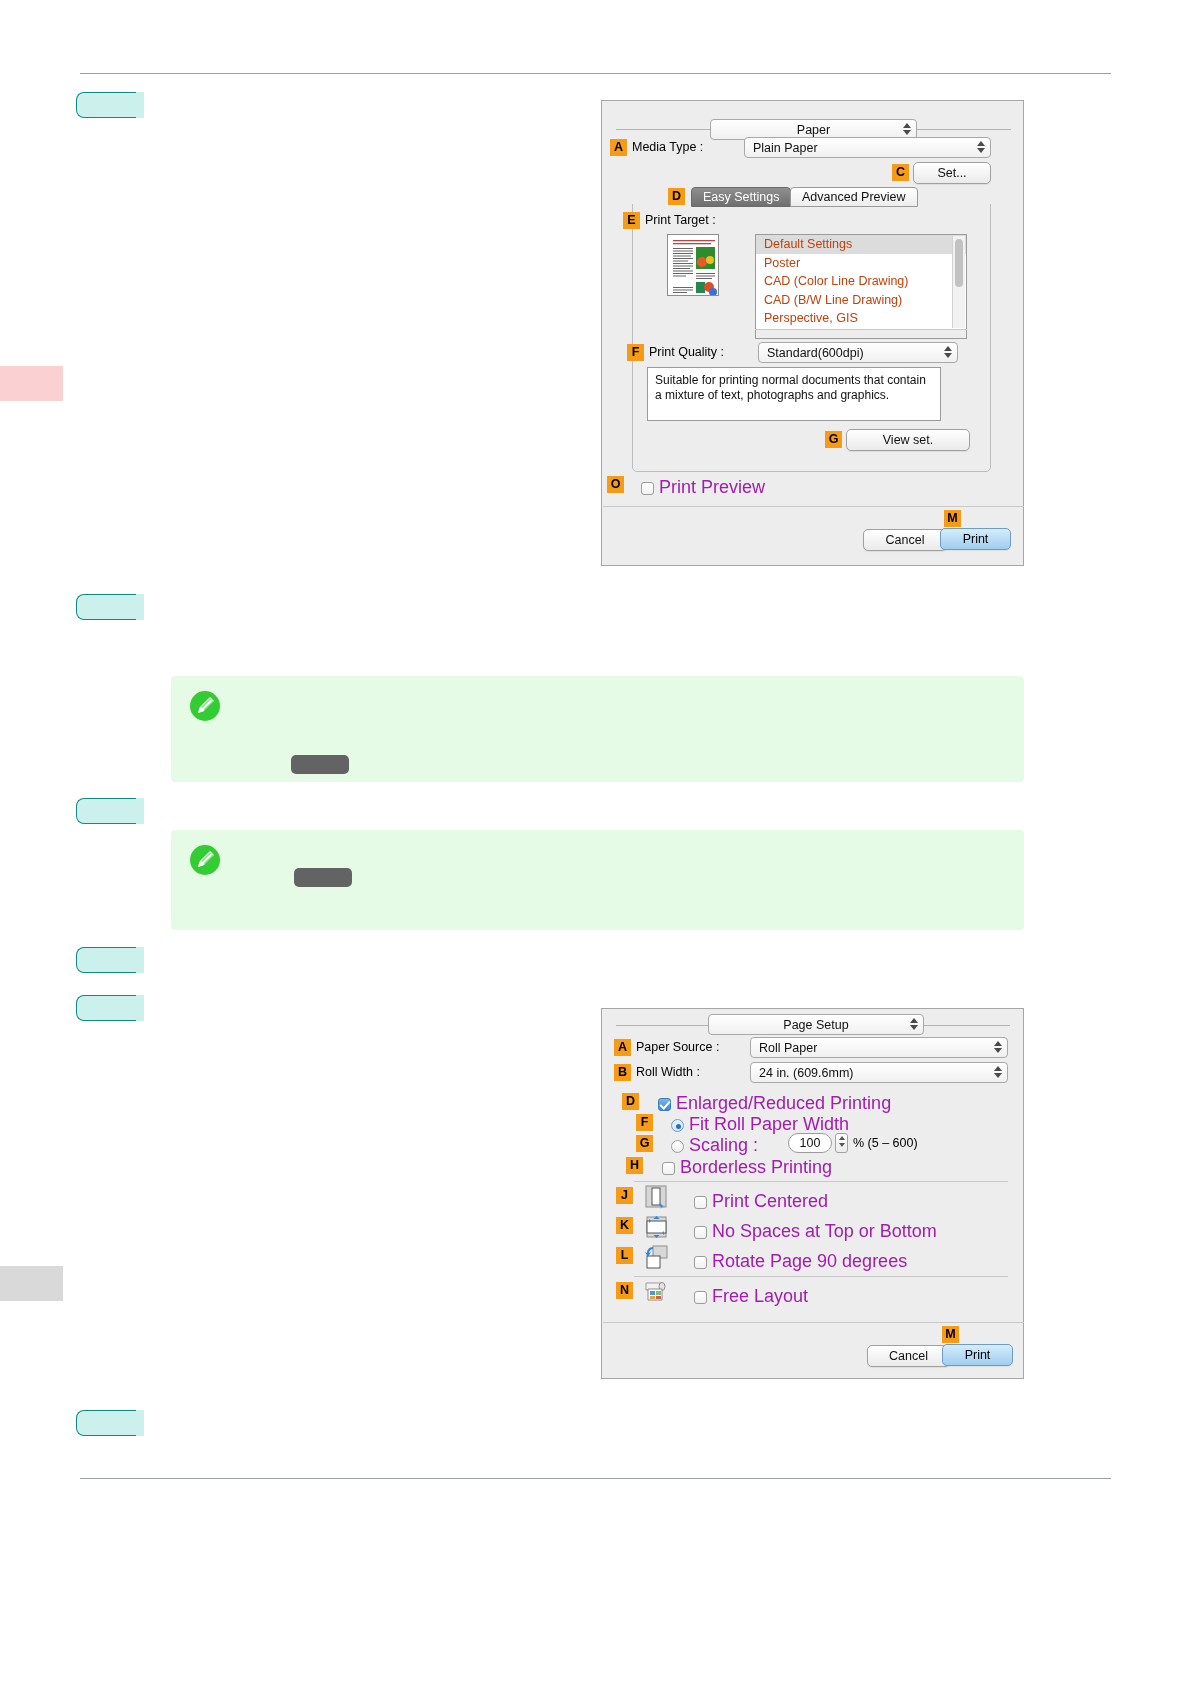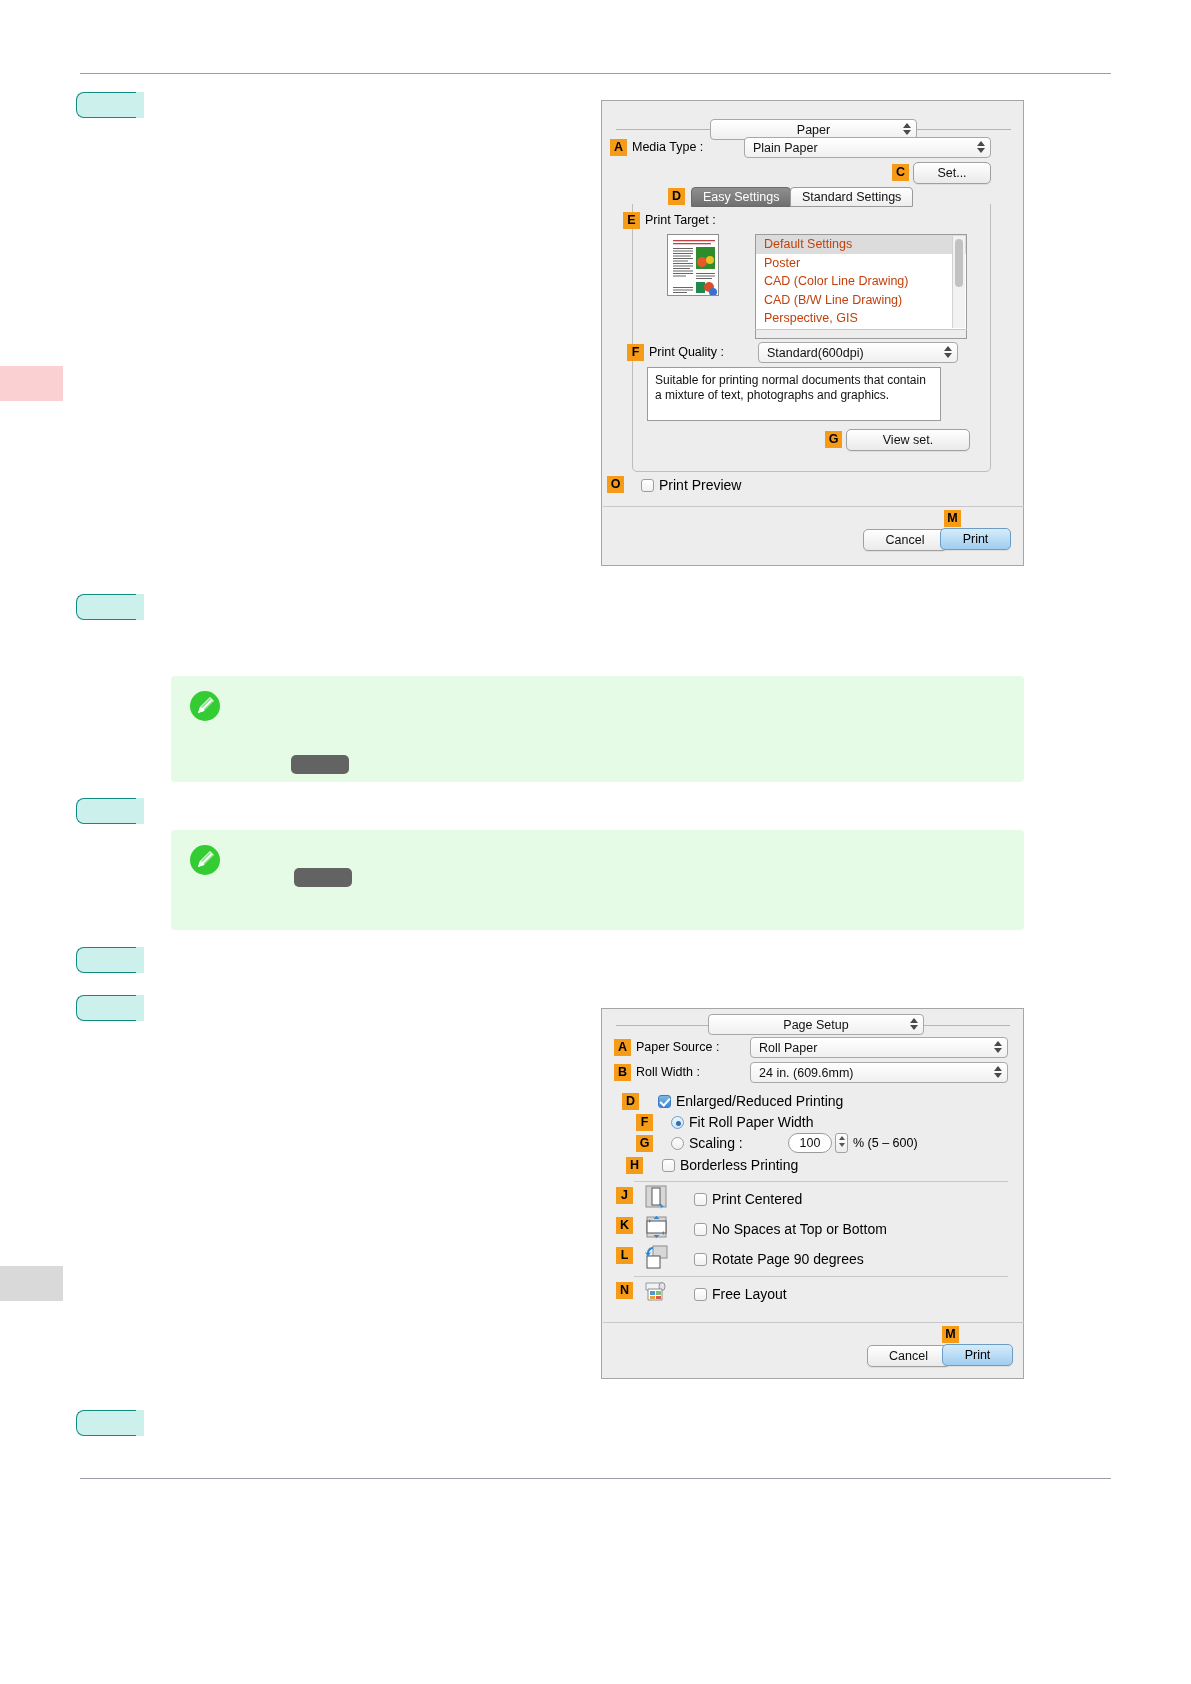--- a/index.html
+++ b/index.html
@@ -155,21 +155,21 @@
     display:inline-block;width:13px;height:13px;box-sizing:border-box;
     background:linear-gradient(#ffffff,#eeeeee);
     border:1px solid #9d9d9d;border-radius:50%;vertical-align:-2px;position:relative;
   }
   .rb.on{background:linear-gradient(#eaf4fd,#cfe6fa);border-color:#6f9dc6;}
   .rb.on::after{
     content:"";position:absolute;left:3.5px;top:3.5px;width:5px;height:5px;
     border-radius:50%;background:#2f6fb0;
   }
 
-  .chk-line{position:absolute;font-size:14px;white-space:nowrap;color:#000000;padding-left:12px;}
+  .chk-line{position:absolute;font-size:18px;white-space:nowrap;color:#a21caf;padding-left:12px;}
   .chk-line .cb,.chk-line .rb{margin-right:5px;}
 
   .hsep{position:absolute;height:1px;background:#c8c8c8;}
 
   
   .numfield{
     position:absolute;box-sizing:border-box;height:20px;line-height:19px;
     background:#fff;border:1px solid #9b9b9b;text-align:center;
     font-size:12.5px;color:#111;
   }
@@ -251,21 +251,21 @@
     </div>
 
     <div class="badge" style="left:290px;top:63px;">C</div>
     <div class="btn" style="position:absolute;left:311px;top:61px;width:78px;">Set...</div>
 
     <div class="groupbox" style="left:30px;top:96px;width:359px;height:275px;"></div>
     <div style="position:absolute;left:30px;top:87px;width:359px;height:16px;background:#ededed;"></div>
 
     <div class="badge" style="left:66px;top:87px;">D</div>
     <div class="tab on" style="position:absolute;left:89px;top:86px;">Easy Settings</div>
-    <div class="tab off" style="position:absolute;left:188px;top:86px;">Standard Settings</div>
+    <div class="tab off" style="position:absolute;left:188px;top:86px;">Advanced Preview</div>
 
     <div class="badge" style="left:21px;top:111px;">E</div>
     <div class="lbl" style="left:43px;top:112px;">Print Target :</div>
 
     <div class="thumb" style="left:65px;top:133px;width:52px;height:62px;">
       <svg viewBox="0 0 52 62" width="52" height="62">
         <rect x="0" y="0" width="52" height="62" fill="#fff"></rect>
         <g fill="#b44">
           <rect x="5" y="5" width="42" height="1.3"></rect>
             <rect x="5" y="8" width="38" height="1.3"></rect>

